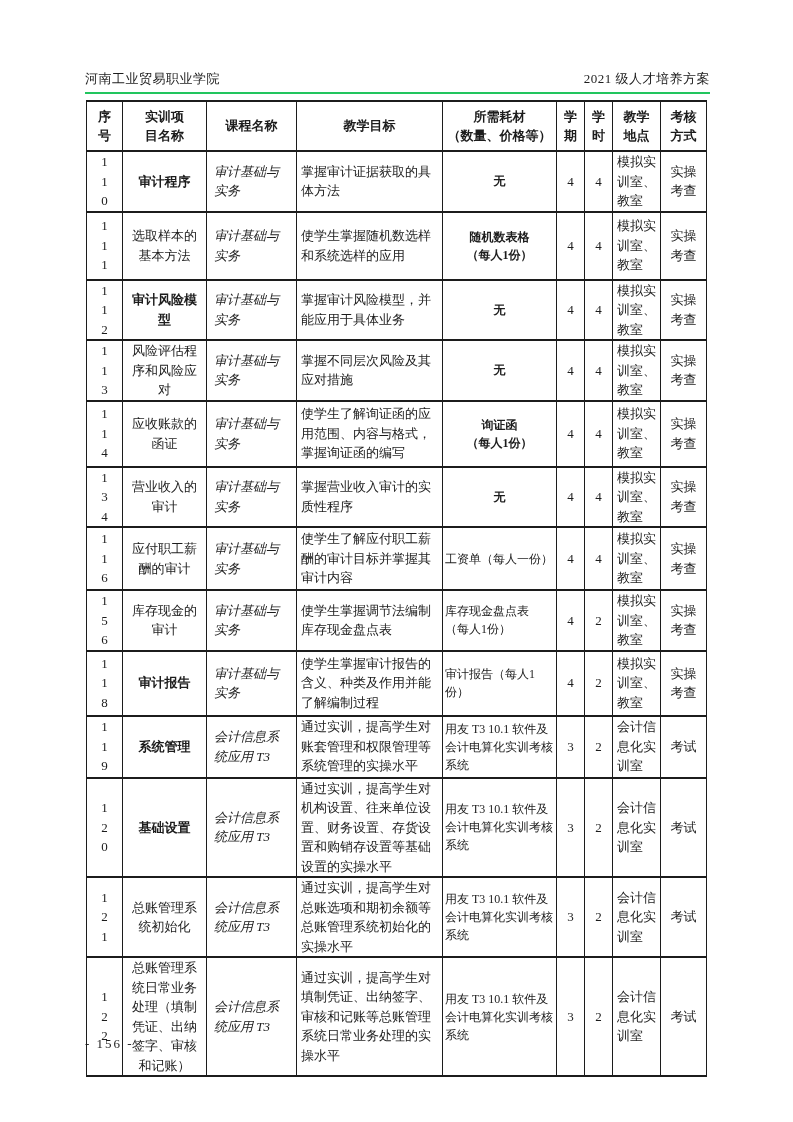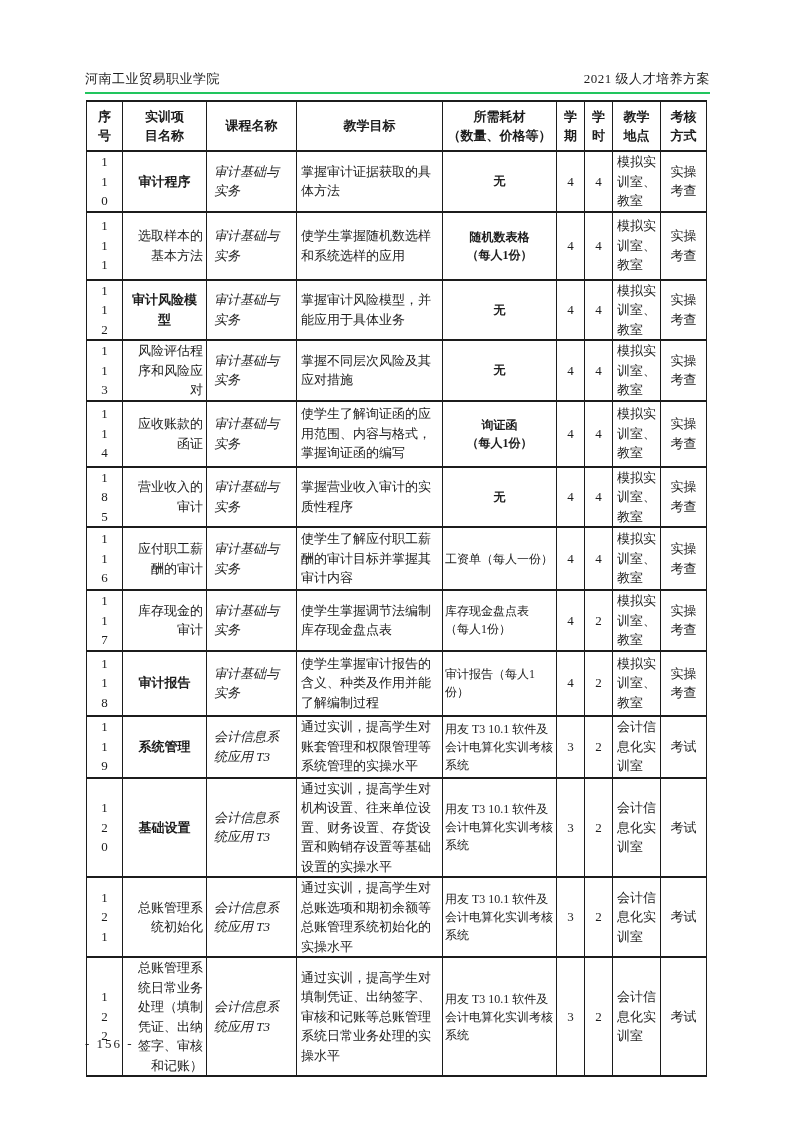--- a/index.html
+++ b/index.html
@@ -41,21 +41,21 @@
   table.plan th {
     font-weight: bold;
     text-align: center;
     padding: 2px 1px;
     white-space: pre-line;
   }
   thead tr { height: 50px; }
 
   
   .c-no       { text-align: center; padding: 0 13px; }
-  .c-project  { text-align: right;   padding: 0 3px; }
+  .c-project  { text-align: center;   padding: 0 3px; }
   .c-course   { text-align: left;   padding: 0 7px; font-style: italic; }
   .c-goal     { text-align: left;   padding: 0 4px; margin-left: 8px; }
   .c-materials{ text-align: left;   padding: 0 2px; font-size: 12px; }
   .c-sem      { text-align: center; padding: 0 1px; }
   .c-hrs      { text-align: center; padding: 0 1px; }
   .c-loc      { text-align: left;   padding: 0 4px; margin-top: 20px; }
   .c-assess   { text-align: center; padding: 0 6px; }
   .center     { text-align: center; font-weight: bold; }
 
   
@@ -178,21 +178,21 @@
     <td class="c-goal">使学生了解询证函的应用范围、内容与格式，掌握询证函的编写</td>
     <td class="c-materials auto-center center">询证函
 （每人1份）</td>
     <td class="c-sem">4</td>
     <td class="c-hrs">4</td>
     <td class="c-loc">模拟实训室、教室</td>
     <td class="c-assess">实操考查</td>
   </tr>
 
   <tr>
-    <td class="c-no">185</td>
+    <td class="c-no">134</td>
     <td class="c-project auto-center">营业收入的审计</td>
     <td class="c-course">审计基础与实务</td>
     <td class="c-goal">掌握营业收入审计的实质性程序</td>
     <td class="c-materials auto-center center">无</td>
     <td class="c-sem">4</td>
     <td class="c-hrs">4</td>
     <td class="c-loc">模拟实训室、教室</td>
     <td class="c-assess">实操考查</td>
   </tr>
 
@@ -202,21 +202,21 @@
     <td class="c-course">审计基础与实务</td>
     <td class="c-goal">使学生了解应付职工薪酬的审计目标并掌握其审计内容</td>
     <td class="c-materials auto-center">工资单（每人一份）</td>
     <td class="c-sem">4</td>
     <td class="c-hrs">4</td>
     <td class="c-loc">模拟实训室、教室</td>
     <td class="c-assess">实操考查</td>
   </tr>
 
   <tr>
-    <td class="c-no">117</td>
+    <td class="c-no">156</td>
     <td class="c-project auto-center">库存现金的审计</td>
     <td class="c-course">审计基础与实务</td>
     <td class="c-goal">使学生掌握调节法编制库存现金盘点表</td>
     <td class="c-materials auto-center">库存现金盘点表
 （每人1份）</td>
     <td class="c-sem">4</td>
     <td class="c-hrs">2</td>
     <td class="c-loc">模拟实训室、教室</td>
     <td class="c-assess">实操考查</td>
   </tr>

